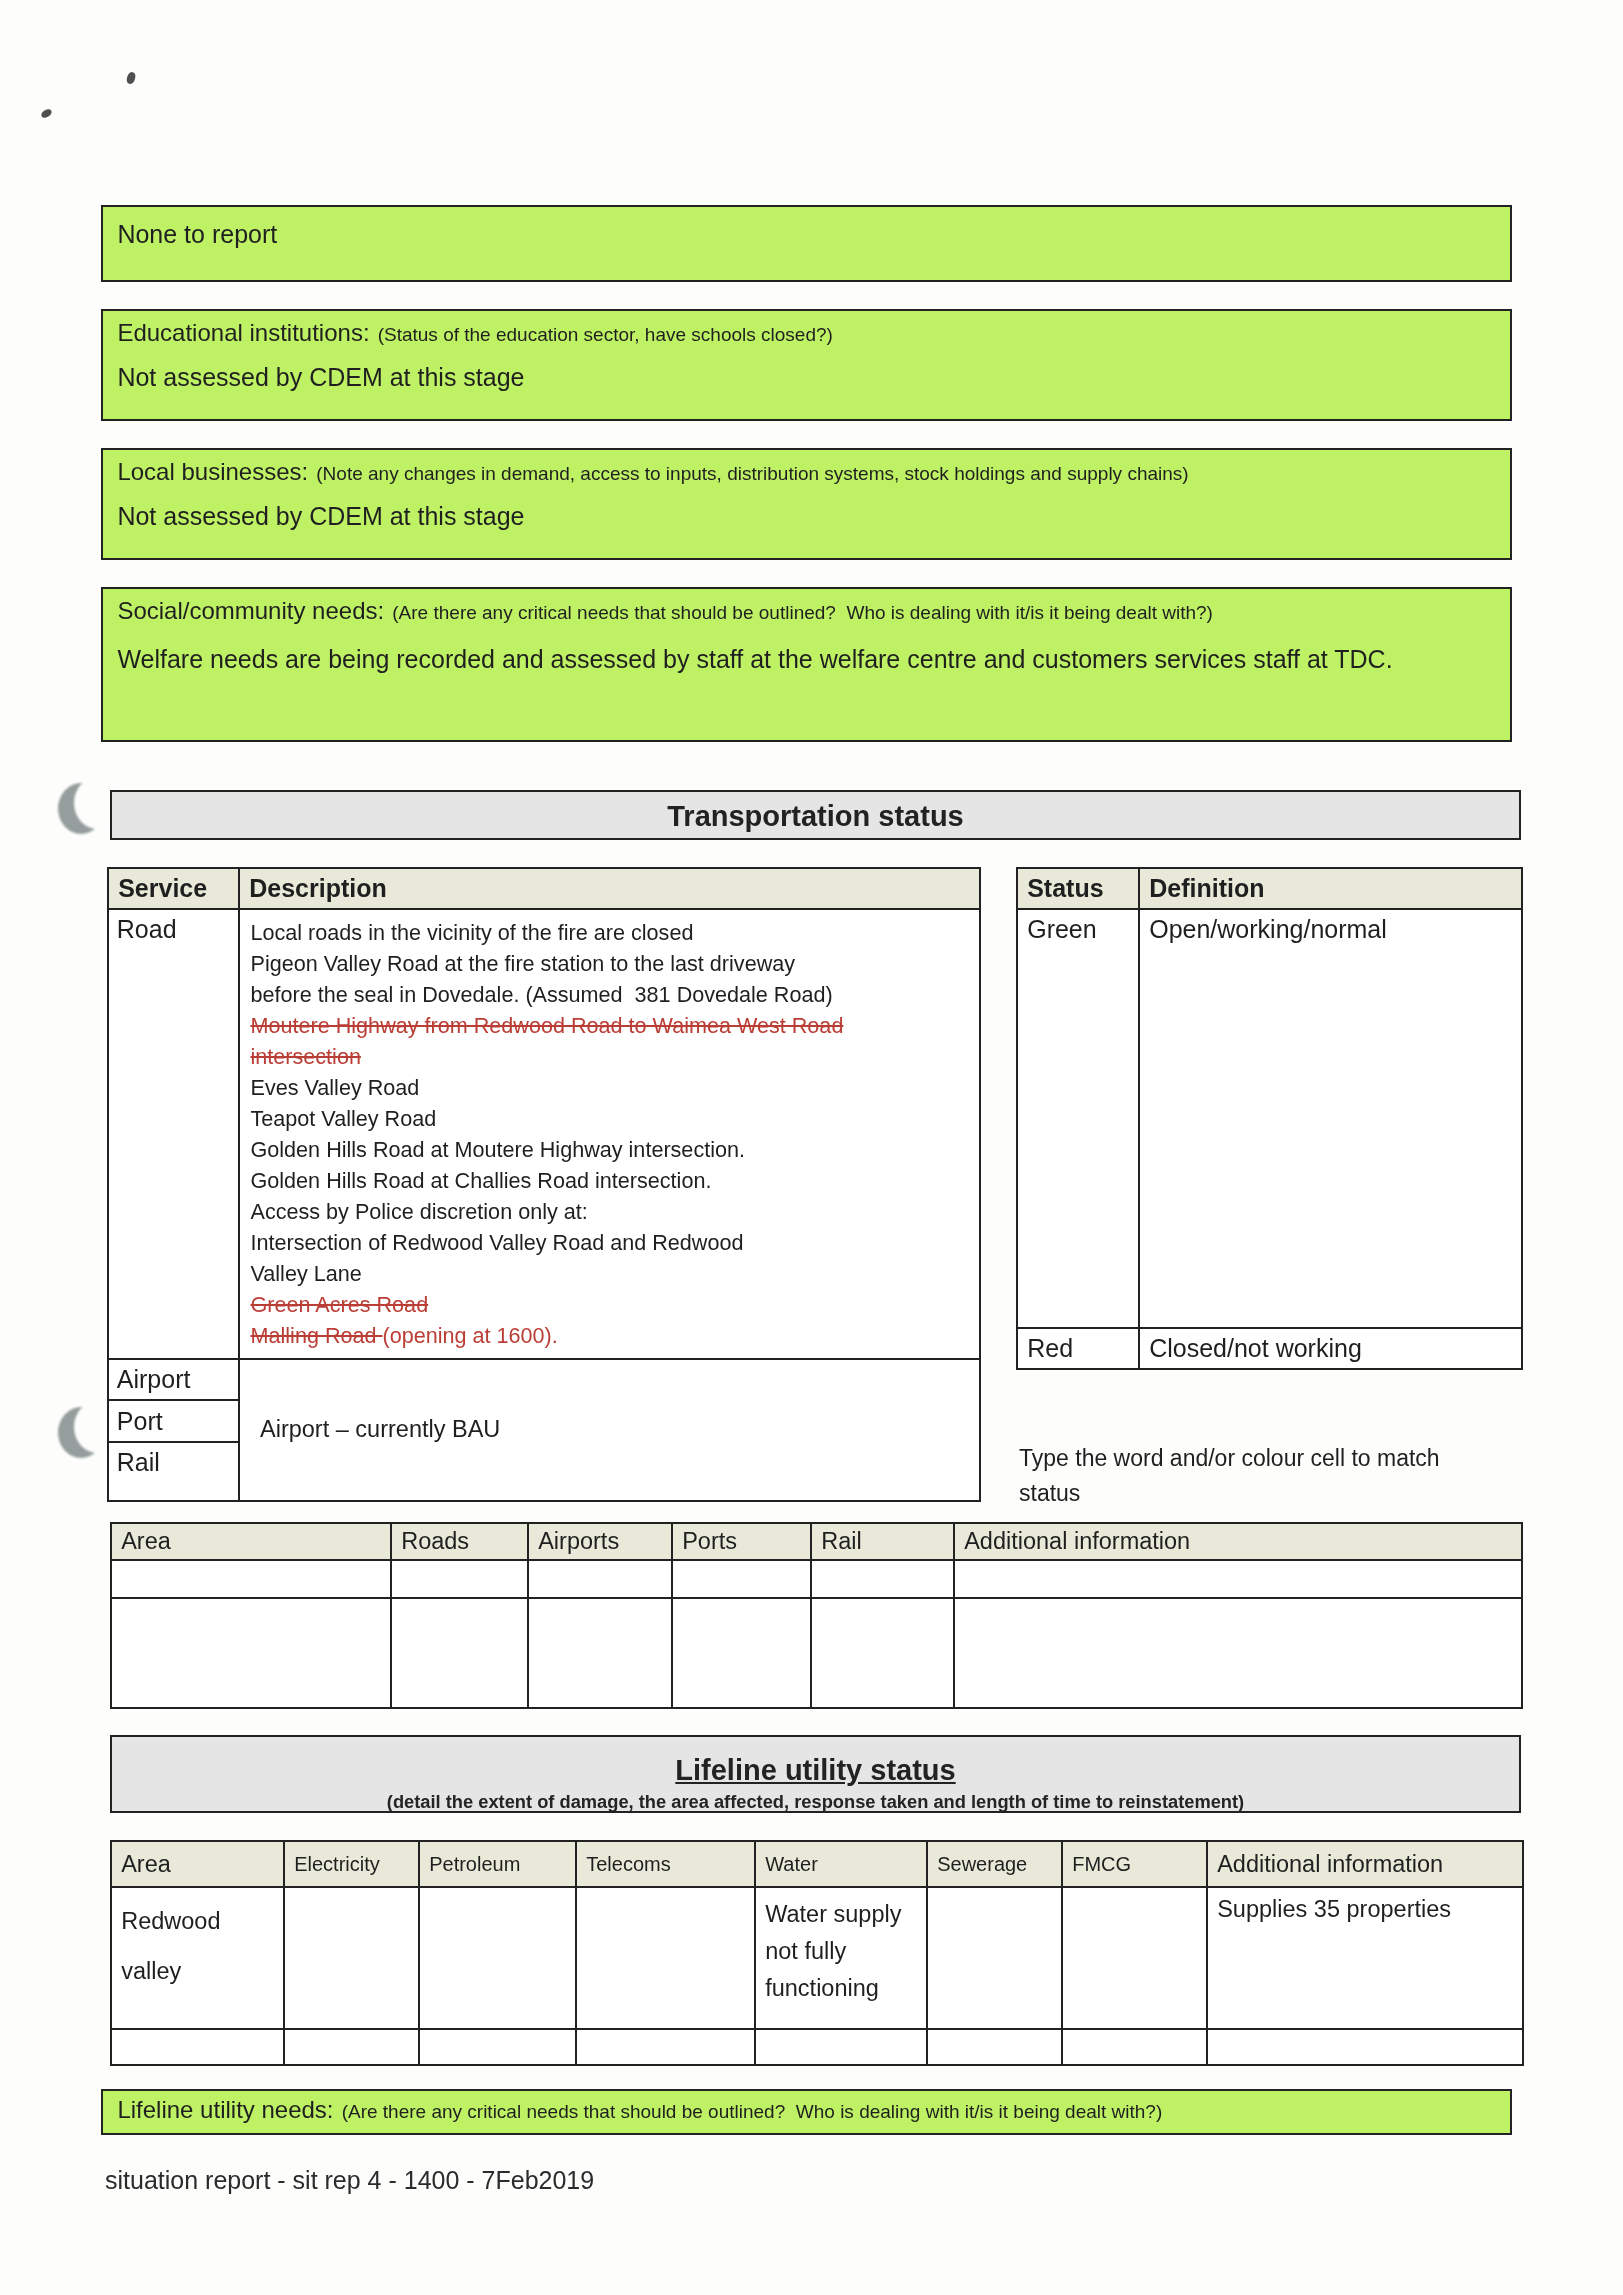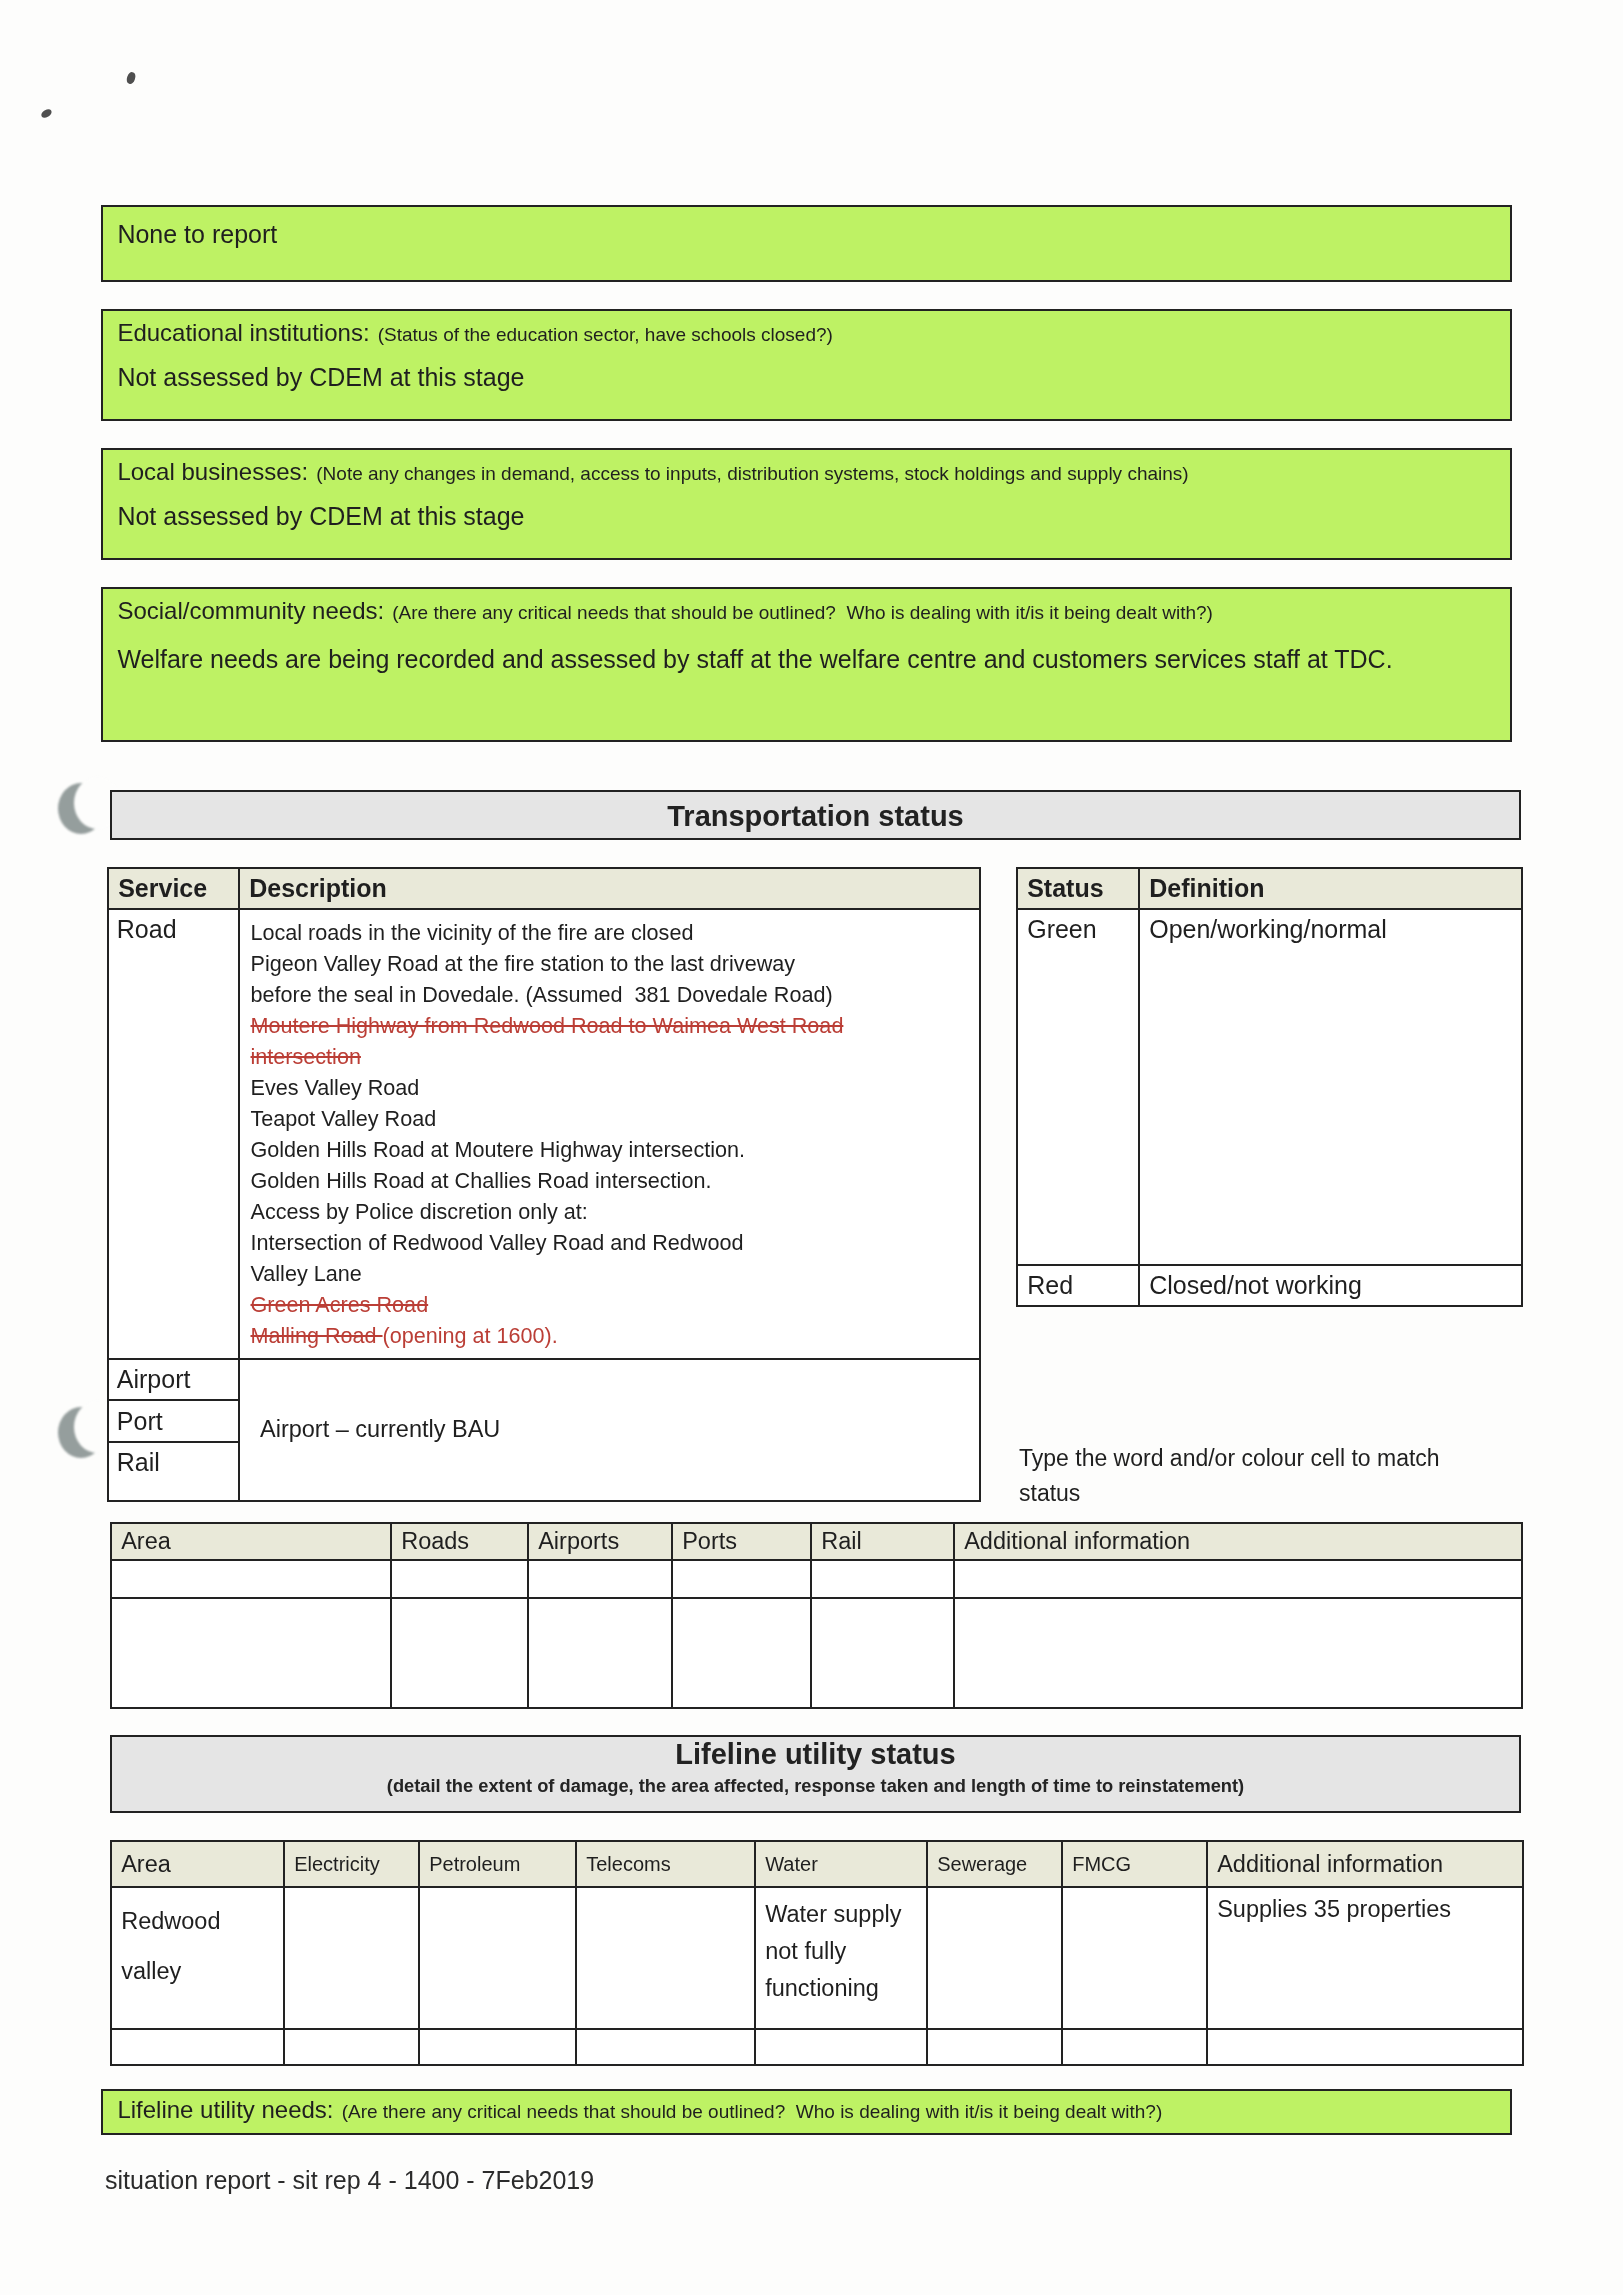--- a/index.html
+++ b/index.html
@@ -32,21 +32,21 @@
   .box-social .content{margin-top:14.4px;line-height:41px;}
   .box-needs .label-row{padding-top:5.2px;}
 
   
   .graybar{position:absolute;left:110px;width:1411px;background:#e5e5e5;
     border-top:2.6px solid #222;border-bottom:2.6px solid #222;border-left:2px solid #222;border-right:2px solid #222;
     box-sizing:border-box;text-align:center;}
   .bar-transport{top:790px;height:50px;}
   .bar-lifeline{top:1735px;height:78px;}
   .bar-title{font-weight:bold;font-size:29px;color:#222;padding-top:7.8px;}
-  .bar-lifeline .bar-title{padding-top:1px;}
+  .bar-lifeline .bar-title{padding-top:17px;text-decoration:underline;}
   .bar-sub{font-weight:bold;font-size:18.3px;color:#242424;padding-top:3.9px;}
 
   
   table{border-collapse:collapse;table-layout:fixed;background:#fff;position:absolute;}
   th,td{border:2px solid #222;box-sizing:border-box;overflow:hidden;}
   table{border:2.6px solid #222;}
   th{background:#e9e9d9;font-size:25px;text-align:left;padding:3.9px 9.2px;font-weight:bold;vertical-align:middle;}
 
   
   .svc-table{left:107px;top:867px;width:872px;}
@@ -166,21 +166,21 @@
   <table class="status-table">
     <colgroup>
         <col style="width:122px">
         <col style="width:383px">
       </colgroup>
     <tbody>
       <tr style="height:41px">
         <th>Status</th>
         <th>Definition</th>
       </tr>
-      <tr style="height:356px">
+      <tr style="height:419px">
         <td class="stat">Green</td>
         <td class="stat">Open/working/normal</td>
       </tr>
       <tr style="height:38px">
         <td class="stat">Red</td>
         <td class="stat">Closed/not working</td>
       </tr>
     </tbody>
   </table>
   <div class="status-caption">Type the word and/or colour cell to match status</div>

